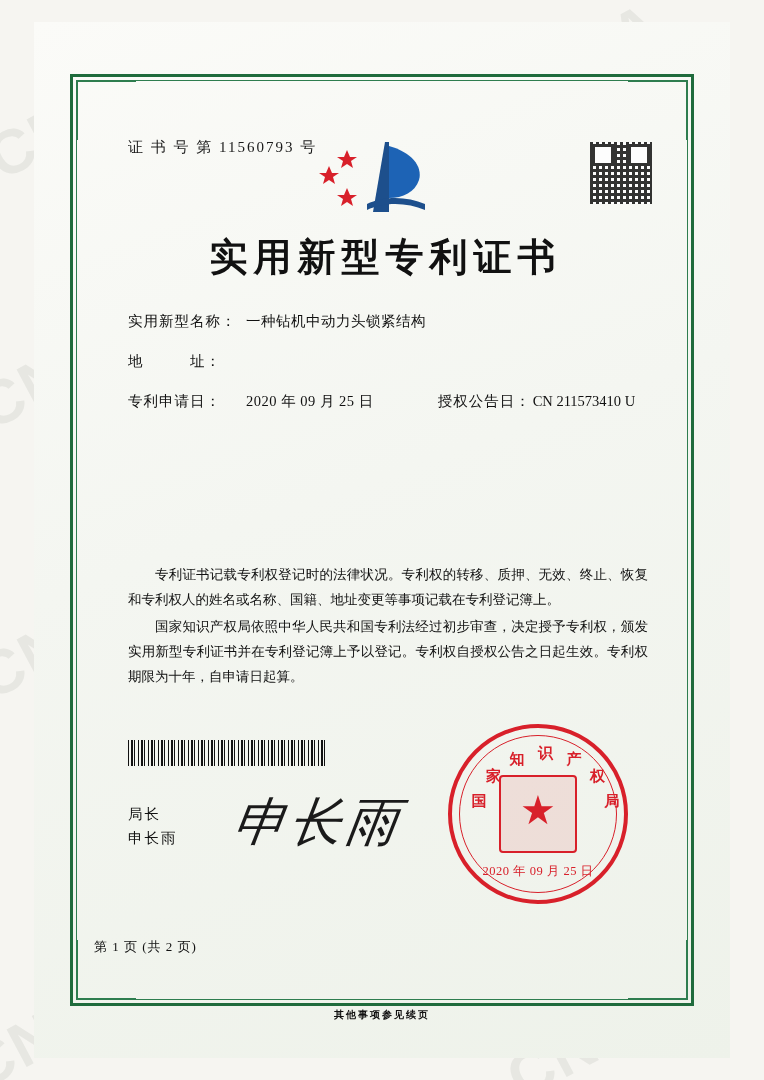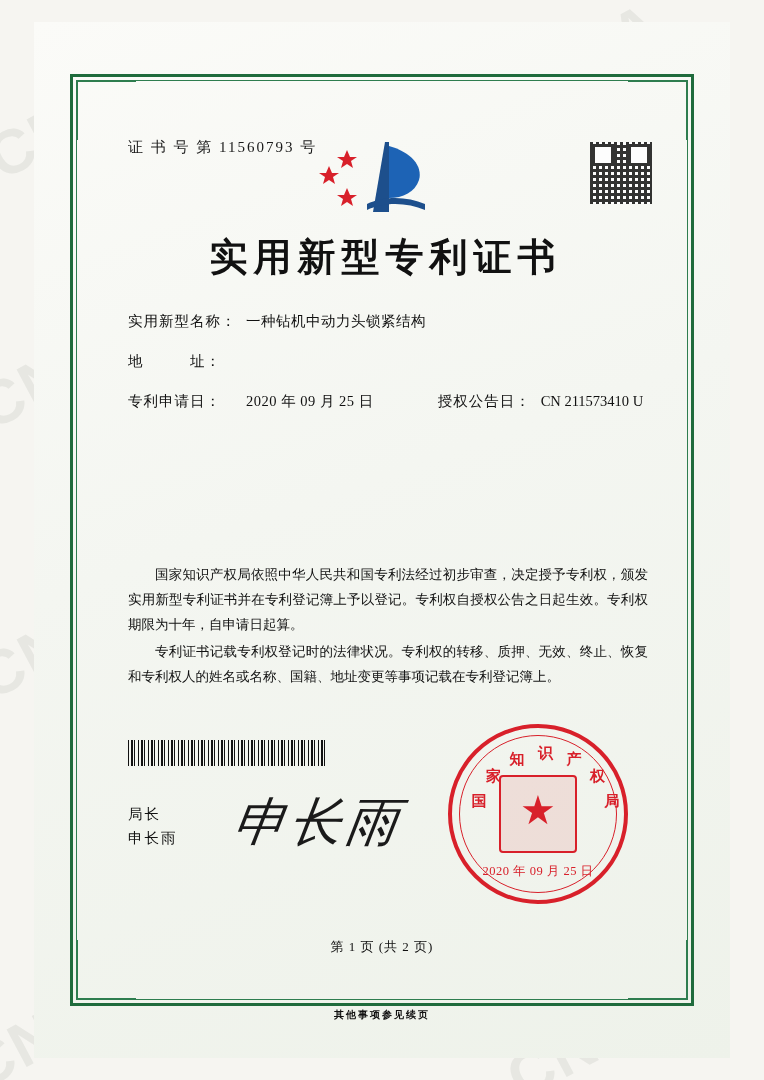--- a/index.html
+++ b/index.html
@@ -152,21 +152,21 @@
     letter-spacing: 1px;
   }
   .value {
     letter-spacing: .5px;
   }
   .row .label2 {
     margin-left: 64px;
     letter-spacing: 1px;
   }
   .row .value2 {
-    margin-left: 10px;
+    margin-left: 2px;
   }
 
   
   .paras {
     position: absolute;
     left: 34px;
     right: 22px;
     top: 460px;
     font-size: 13.5px;
     line-height: 25px;
@@ -269,21 +269,20 @@
     font-size: 12.5px;
     color: #d8202a;
     letter-spacing: .5px;
   }
 
   
   .page-no {
     position: absolute;
     left: 0; right: 0;
     bottom: 32px;
-    text-align: center;
     font-size: 13px;
     color: #111;
     letter-spacing: 1px;
   }
   .footer-note {
     position: absolute;
     left: 0; right: 0;
     bottom: -34px;
     text-align: center;
     font-size: 10px;
@@ -344,22 +343,22 @@
       </div>
       <div class="row">
         <div class="label">专利申请日：</div>
         <div class="value">2020 年 09 月 25 日</div>
         <div class="label2">授权公告日：</div>
         <div class="value2">CN 211573410 U</div>
       </div>
     </div>
 
     <div class="paras">
+      <p>专利证书记载专利权登记时的法律状况。专利权的转移、质押、无效、终止、恢复和专利权人的姓名或名称、国籍、地址变更等事项记载在专利登记簿上。</p>
       <p>国家知识产权局依照中华人民共和国专利法经过初步审查，决定授予专利权，颁发实用新型专利证书并在专利登记簿上予以登记。专利权自授权公告之日起生效。专利权期限为十年，自申请日起算。</p>
-      <p>专利证书记载专利权登记时的法律状况。专利权的转移、质押、无效、终止、恢复和专利权人的姓名或名称、国籍、地址变更等事项记载在专利登记簿上。</p>
     </div>
 
     <div class="barcode"></div>
 
     <div class="sig-block">
       <div>局长</div>
       <div>申长雨</div>
     </div>
     <div class="sig-script">申长雨</div>
 

